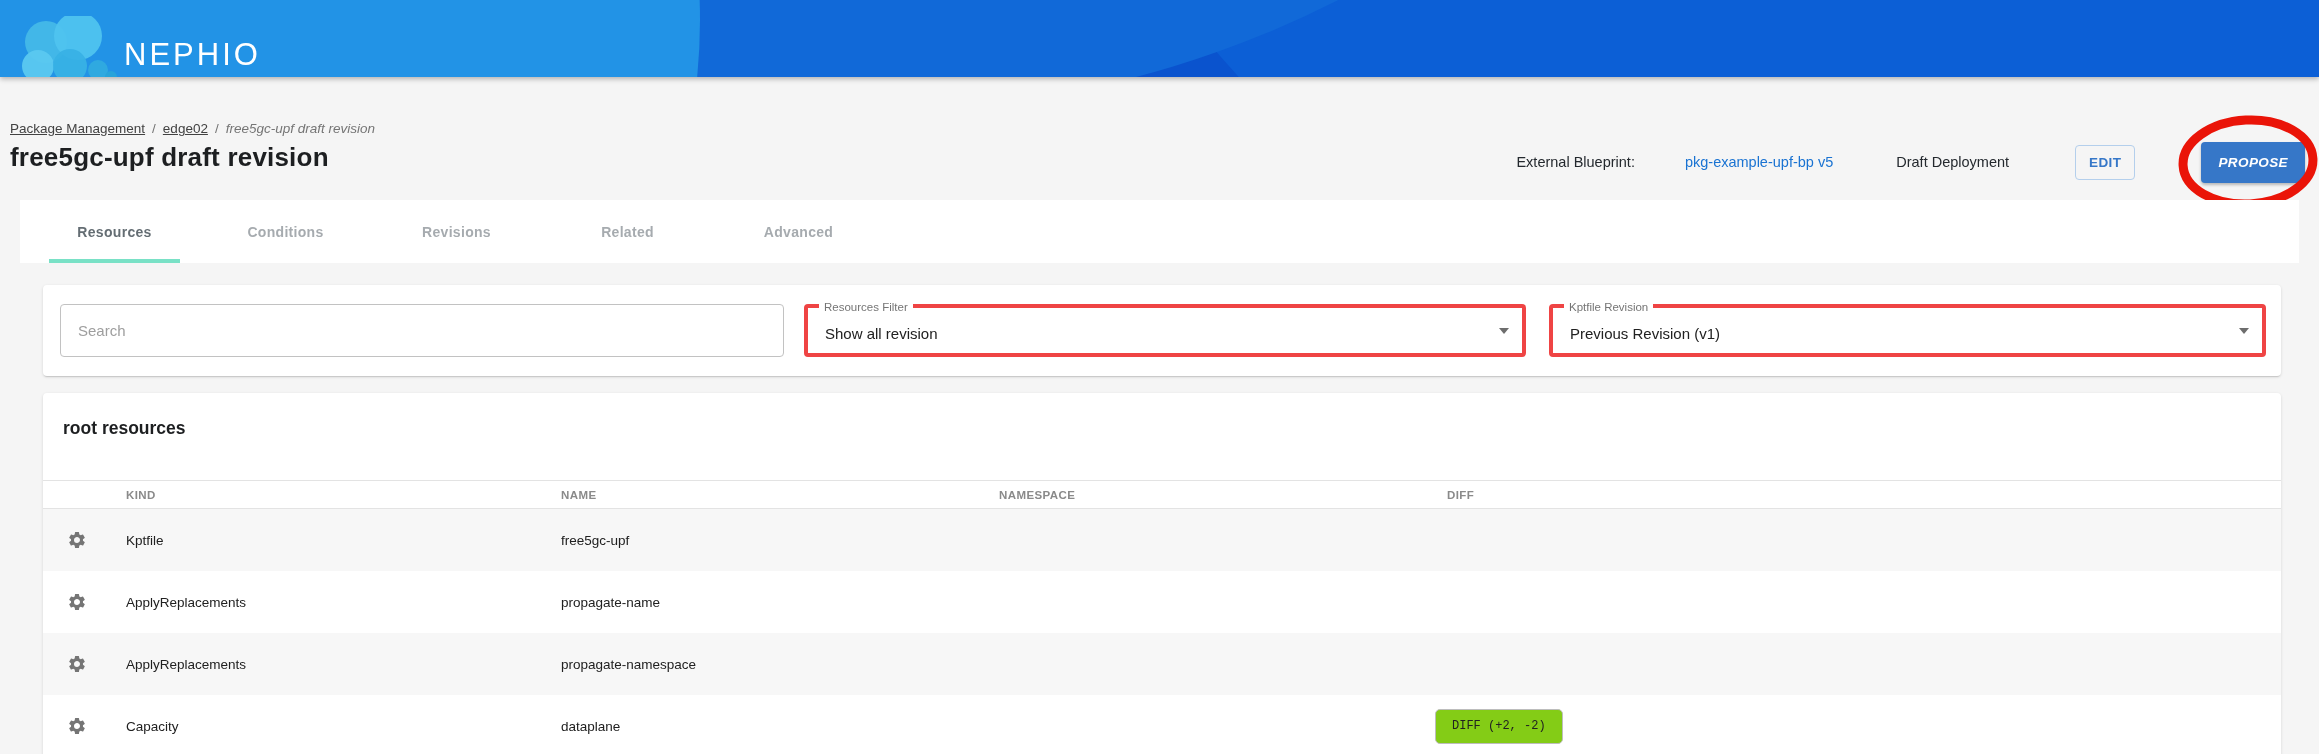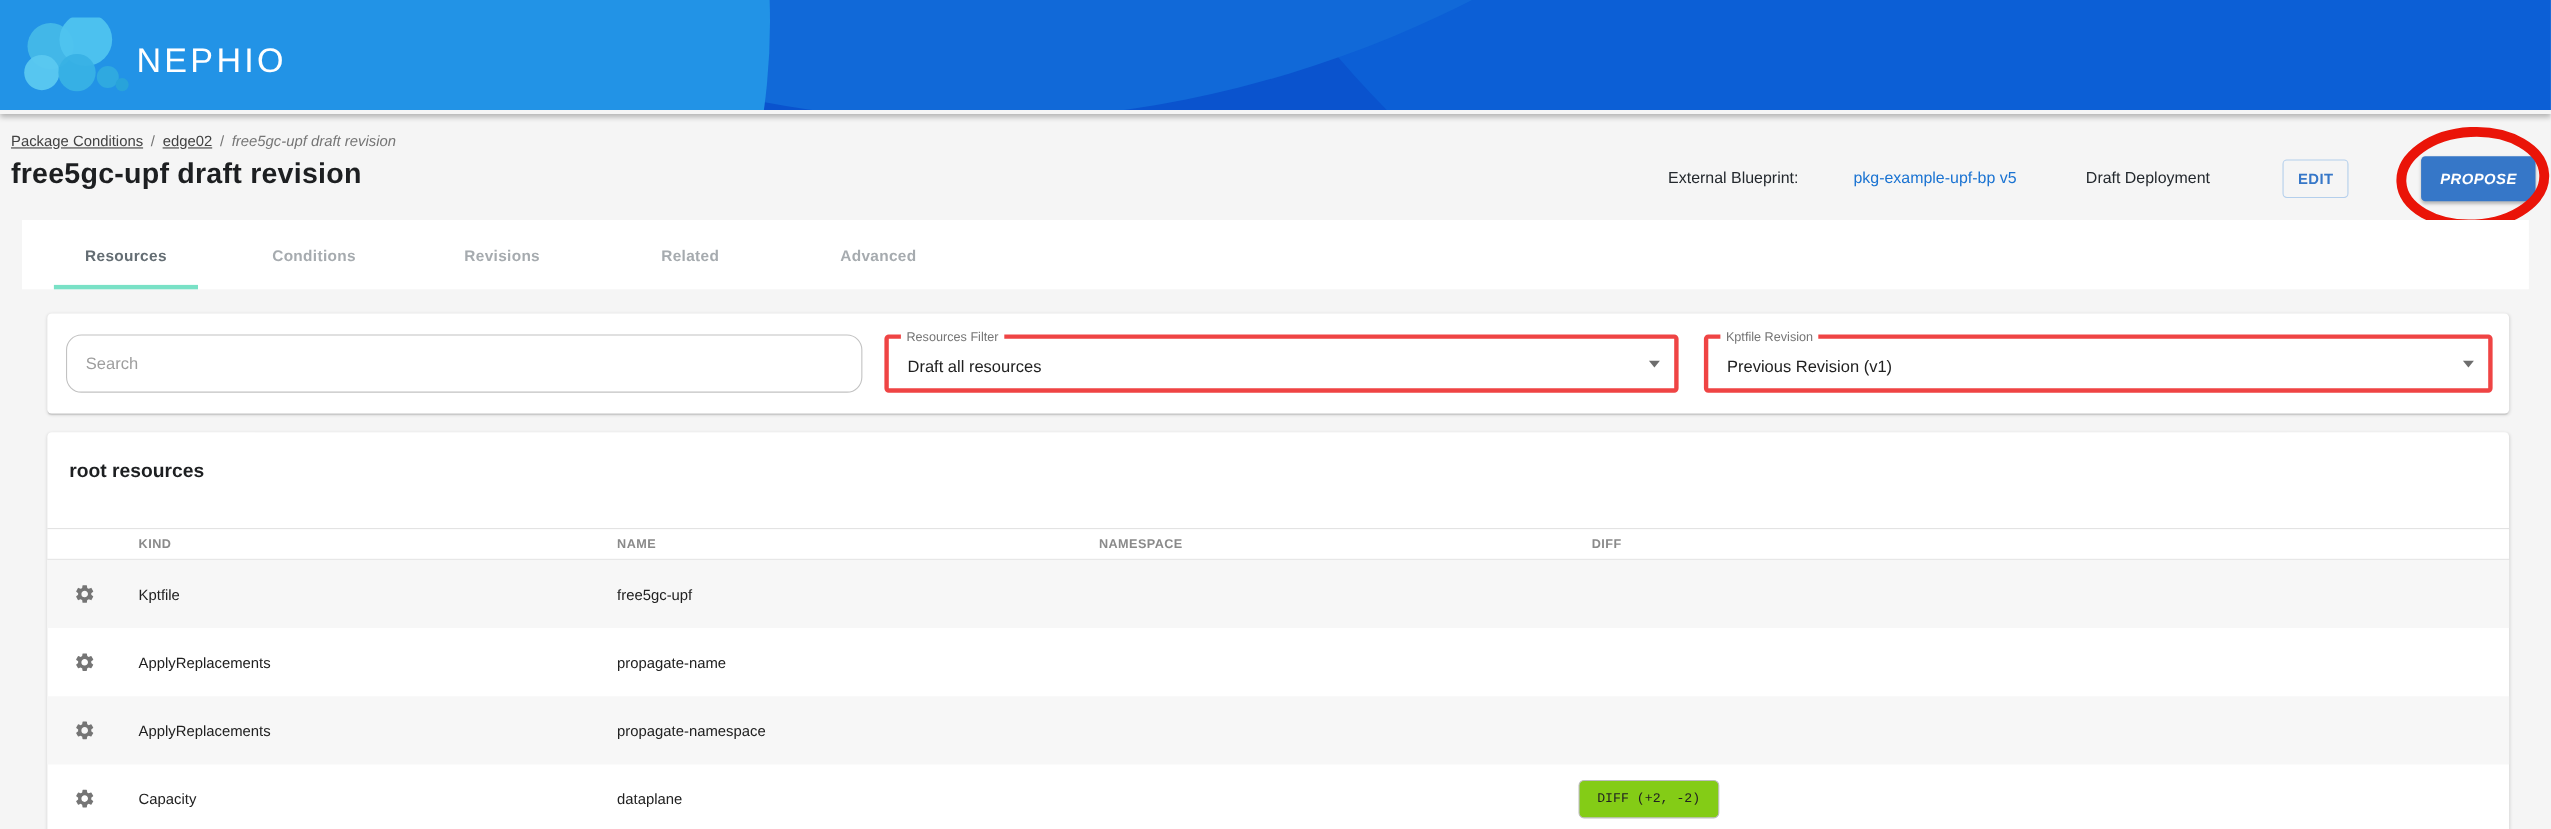--- a/index.html
+++ b/index.html
@@ -5,21 +5,21 @@
   html,body { margin:0; padding:0; background:#e9e9e9; }
   * { box-sizing:border-box; }
   .page {
     position:relative; width:2319px; height:754px; overflow:hidden;
     background:#f5f5f5; font-family:"Liberation Sans", sans-serif;
     color:#212121;
   }
 
   
   .appbar {
-    position:absolute; left:0; top:0; width:2319px; height:104px;
+    position:absolute; left:0; top:0; width:2319px; height:77px;
     overflow:hidden; box-shadow:0 2px 5px rgba(0,0,0,.28);
   }
   .appbar svg.bg { position:absolute; left:0; top:0; }
   .logo { position:absolute; left:20px; top:16px; display:flex; align-items:center; }
   .wordmark {
     color:#ffffff; font-size:31px; letter-spacing:3px; font-weight:400;
     margin-left:6px; margin-top:10px;
   }
 
   
@@ -66,21 +66,21 @@
   .tab .indicator { position:absolute; left:0; right:0; bottom:0; height:4px; background:#79e1c6; }
 
   
   .card {
     position:absolute; left:43px; width:2238px; background:#ffffff; border-radius:4px;
     box-shadow:0 1px 3px rgba(0,0,0,.14), 0 2px 1px -1px rgba(0,0,0,.10);
   }
   .filters-card { top:285px; height:91px; }
   .search-input {
     position:absolute; left:17px; top:19px; width:724px; height:53px;
-    border:1px solid #c2c2c2; border-radius:14px; padding:0 17px;
+    border:1px solid #c2c2c2; border-radius:4px; padding:0 17px;
     font-size:15px; color:#212121; font-family:inherit; outline:none; background:#fff;
   }
   .search-input::placeholder { color:#9e9e9e; opacity:1; }
   .select {
     position:absolute; top:19px; height:53px; border:4px solid #ef4444; border-radius:4px;
     cursor:pointer; background:#fff;
   }
   .select .flabel {
     position:absolute; top:-8px; left:11px; background:#ffffff; padding:0 5px;
     font-size:11.5px; color:#757575; line-height:14px;
@@ -137,21 +137,21 @@
         <circle cx="18" cy="50" r="16" fill="#5bc8f0" opacity="0.95"></circle>
         <circle cx="50" cy="50" r="17" fill="#38b1e5" opacity="0.95"></circle>
         <circle cx="78" cy="54" r="10" fill="#2fa9e0"></circle>
         <circle cx="91" cy="61" r="6" fill="#28a3da"></circle>
       </svg>
       <span class="wordmark">NEPHIO</span>
     </div>
   </div>
 
   <div class="breadcrumb">
-    <a>Package Conditions</a><span class="sep">/</span><a>edge02</a><span class="sep">/</span><span class="current">free5gc-upf draft revision</span>
+    <a>Package Management</a><span class="sep">/</span><a>edge02</a><span class="sep">/</span><span class="current">free5gc-upf draft revision</span>
   </div>
   <h1 class="page-title">free5gc-upf draft revision</h1>
 
   <div class="meta-row">
     <span class="bp-label">External Blueprint:</span>
     <a class="bp-link">pkg-example-upf-bp v5</a>
     <span class="status">Draft Deployment</span>
     <button class="btn-edit">EDIT</button>
     <button class="btn-propose">PROPOSE</button>
   </div>
@@ -175,21 +175,21 @@
     </div>
     <div class="tab">
       <span>Advanced</span>
     </div>
   </div>
 
   <div class="card filters-card">
     <input class="search-input" type="text" placeholder="Search" style="">
     <div class="select select-resources">
       <span class="flabel">Resources Filter</span>
-      <span class="value">Draft all resources</span>
+      <span class="value">Show all revision</span>
       <span class="arrow"></span>
     </div>
     <div class="select select-compare">
       <span class="flabel">Kptfile Revision</span>
       <span class="value">Previous Revision (v1)</span>
       <span class="arrow"></span>
     </div>
   </div>
 
   <div class="card table-card">

